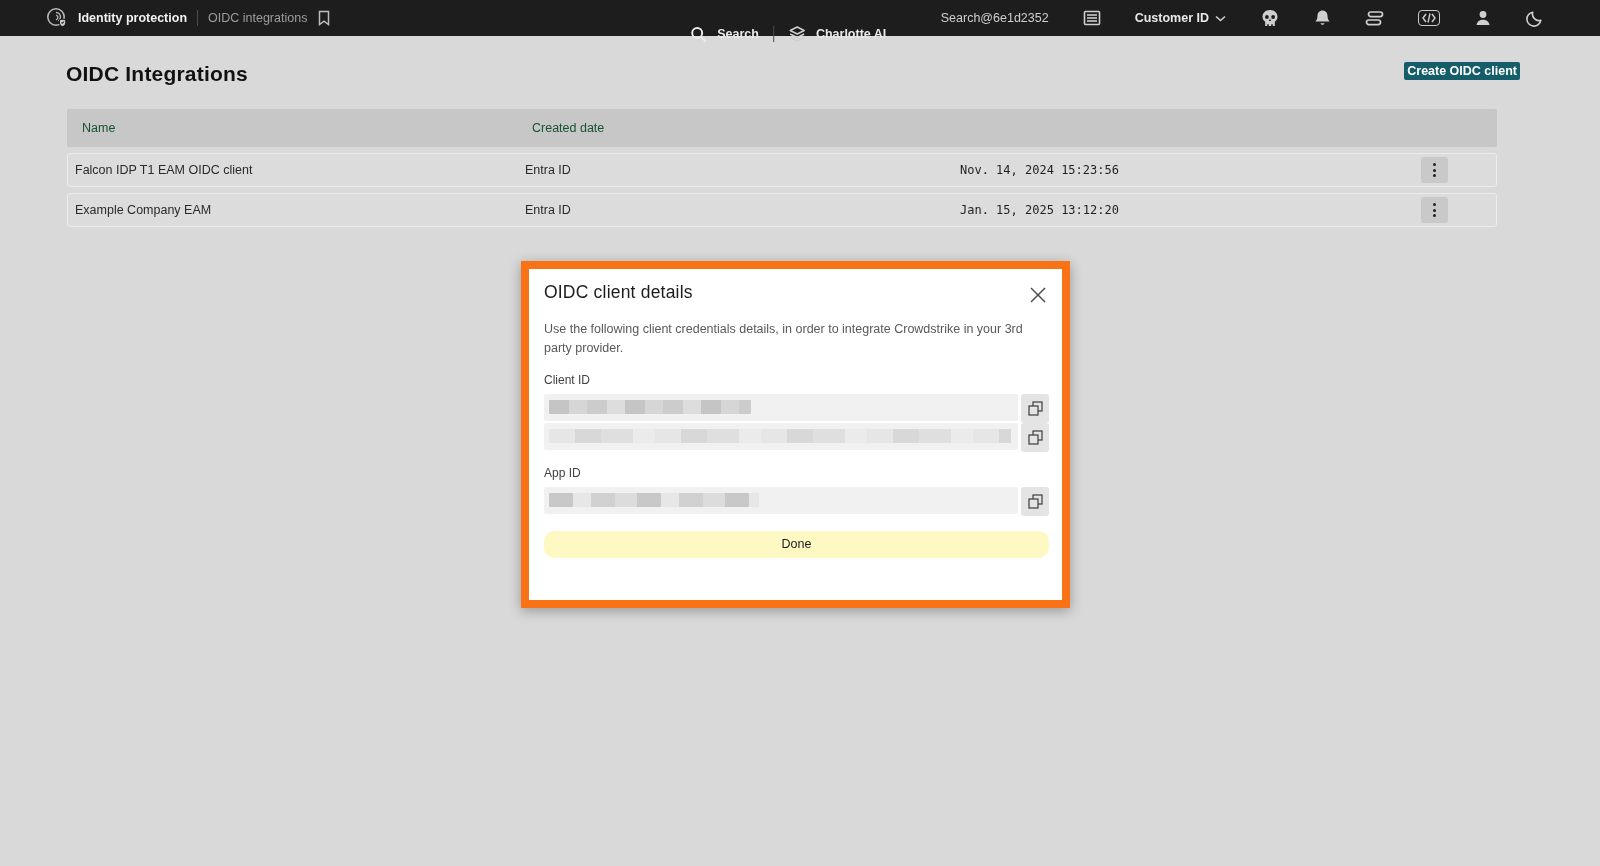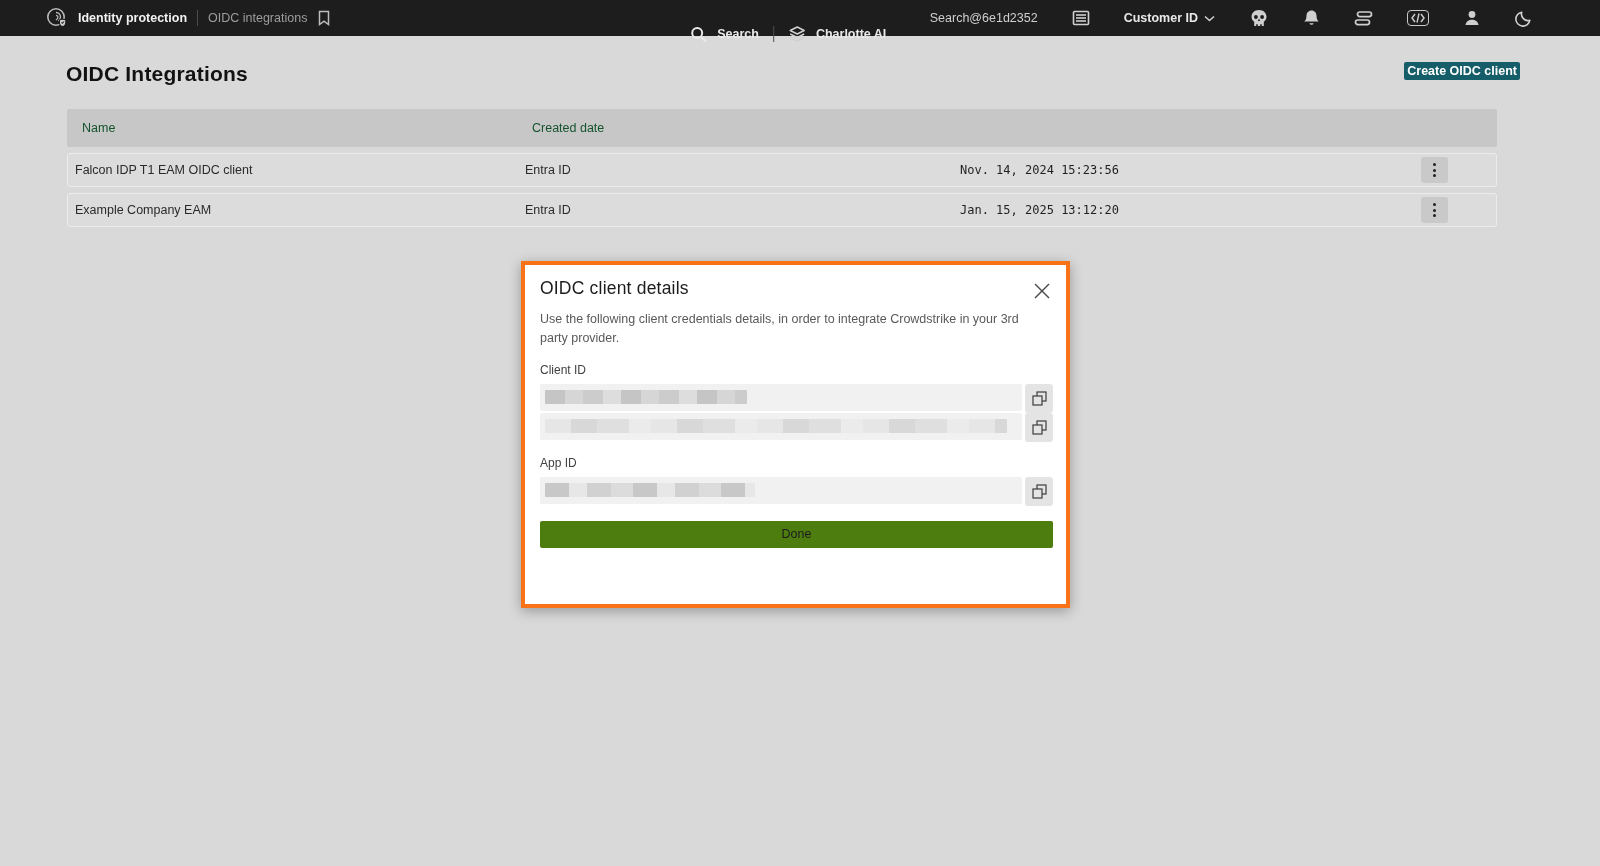--- a/index.html
+++ b/index.html
@@ -1,21 +1,21 @@
 <!DOCTYPE html>
 <html><head>
 <meta charset="utf-8">
 <style>
   * { margin:0; padding:0; box-sizing:border-box; }
   html,body { width:1600px; height:866px; overflow:hidden; background:#d9d9d9;
     font-family:"Liberation Sans", sans-serif; }
 
   
   .topbar { position:relative; height:36px; background:#1d1d1d; display:flex;
-    align-items:center; justify-content:space-between; padding:0 23px 0 6px; color:#e8e8e8; }
+    align-items:center; justify-content:space-between; padding:0 12px 0 6px; color:#e8e8e8; }
   .tb-group { display:flex; align-items:center; gap:10px; }
   .tb-center { position:absolute; left:50%; top:16px; height:36px; transform:translateX(-56%);
     display:flex; align-items:center; gap:14px; }
   .tb-right { display:flex; align-items:center; gap:34px; padding-right:44px; }
   .tb-title { font-size:12.5px; font-weight:bold; color:#f2f2f2; white-space:nowrap; }
   .tb-muted { font-size:12.5px; color:#9d9d9d; white-space:nowrap; }
   .tb-label { font-size:12.5px; font-weight:bold; color:#e9e9e9; white-space:nowrap; }
   .tb-divider { width:1px; height:16px; background:#4c4c4c; }
   .iconbtn { display:flex; align-items:center; justify-content:center; cursor:pointer; }
   .hamburger { width:22px; height:18px; display:flex; flex-direction:column;
@@ -40,42 +40,42 @@
     padding-left:7px; margin-top:6px; }
   .td { font-size:12.5px; color:#2a2a2a; }
   .td-date { font-family:"DejaVu Sans Mono", monospace; font-size:12px; color:#1f1f1f; }
   .kebab { width:27px; height:26px; background:#c9c9c9; border:none; border-radius:3px;
     display:flex; flex-direction:column; align-items:center; justify-content:center;
     gap:2.5px; cursor:pointer; }
   .kebab i { width:3px; height:3px; background:#202020; border-radius:50%; }
 
   
   .modal { position:absolute; left:521px; top:261px; width:549px; height:347px;
-    background:#ffffff; border:4px solid #f97316; box-shadow:0 3px 12px rgba(0,0,0,.3); }
+    background:#ffffff; border:8px solid #f97316; box-shadow:0 3px 12px rgba(0,0,0,.3); }
   .modal-inner { padding:13px 13px 13px 15px; }
   .modal-head { display:flex; align-items:flex-start; justify-content:space-between; }
   .modal-title { font-size:17.5px; font-weight:500; color:#1c1c1c; letter-spacing:.2px; }
   .modal-close { background:none; border:none; cursor:pointer; padding:2px; margin-top:2px; }
-  .modal-desc { margin-top:8px; font-size:12.5px; color:#595959; line-height:1.55;
+  .modal-desc { margin-top:14px; font-size:12.5px; color:#595959; line-height:1.55;
     max-width:482px; }
   .field-label { margin:14px 0 7px; font-size:12px; color:#414141; }
   .field-row { display:flex; align-items:stretch; gap:3px; }
   .field-input { flex:1; height:27px; background:#f1f1f1; border-radius:2px;
     display:flex; align-items:center; padding-left:5px; }
   .copy-btn { width:28px; height:29px; background:#e4e4e4; border:none; border-radius:3px;
     display:flex; align-items:center; justify-content:center; cursor:pointer; }
   .redact { height:14px; border-radius:1px; }
   .redact-client { width:202px;
     background:repeating-linear-gradient(90deg,#c5c5c5 0 20px,#d6d6d6 20px 38px,#cccccc 38px 58px,#dddddd 58px 76px); }
   .redact-endpoint { width:462px;
     background:repeating-linear-gradient(90deg,#e6e6e6 0 26px,#d8d8d8 26px 52px,#dfdfdf 52px 84px,#ebebeb 84px 106px); }
   .redact-appid { width:210px;
     background:repeating-linear-gradient(90deg,#c8c8c8 0 24px,#e7e7e7 24px 42px,#d1d1d1 42px 66px,#dcdcdc 66px 88px); }
-  .done-btn { margin-top:15px; width:100%; height:27px; background:#4d7c0f; border:none;
-    border-radius:2px; font-size:12.5px; color:#1d1d1d; cursor:pointer; font-family:inherit; }
+  .done-btn { margin-top:15px; width:100%; height:27px; background:#fef9c3; border:none;
+    border-radius:10px; font-size:12.5px; color:#1d1d1d; cursor:pointer; font-family:inherit; }
 
   svg { display:block; }
 </style>
 </head>
 <body>
 
 <div class="topbar">
   <div class="tb-group">
     <div class="iconbtn hamburger">
       <span></span>

